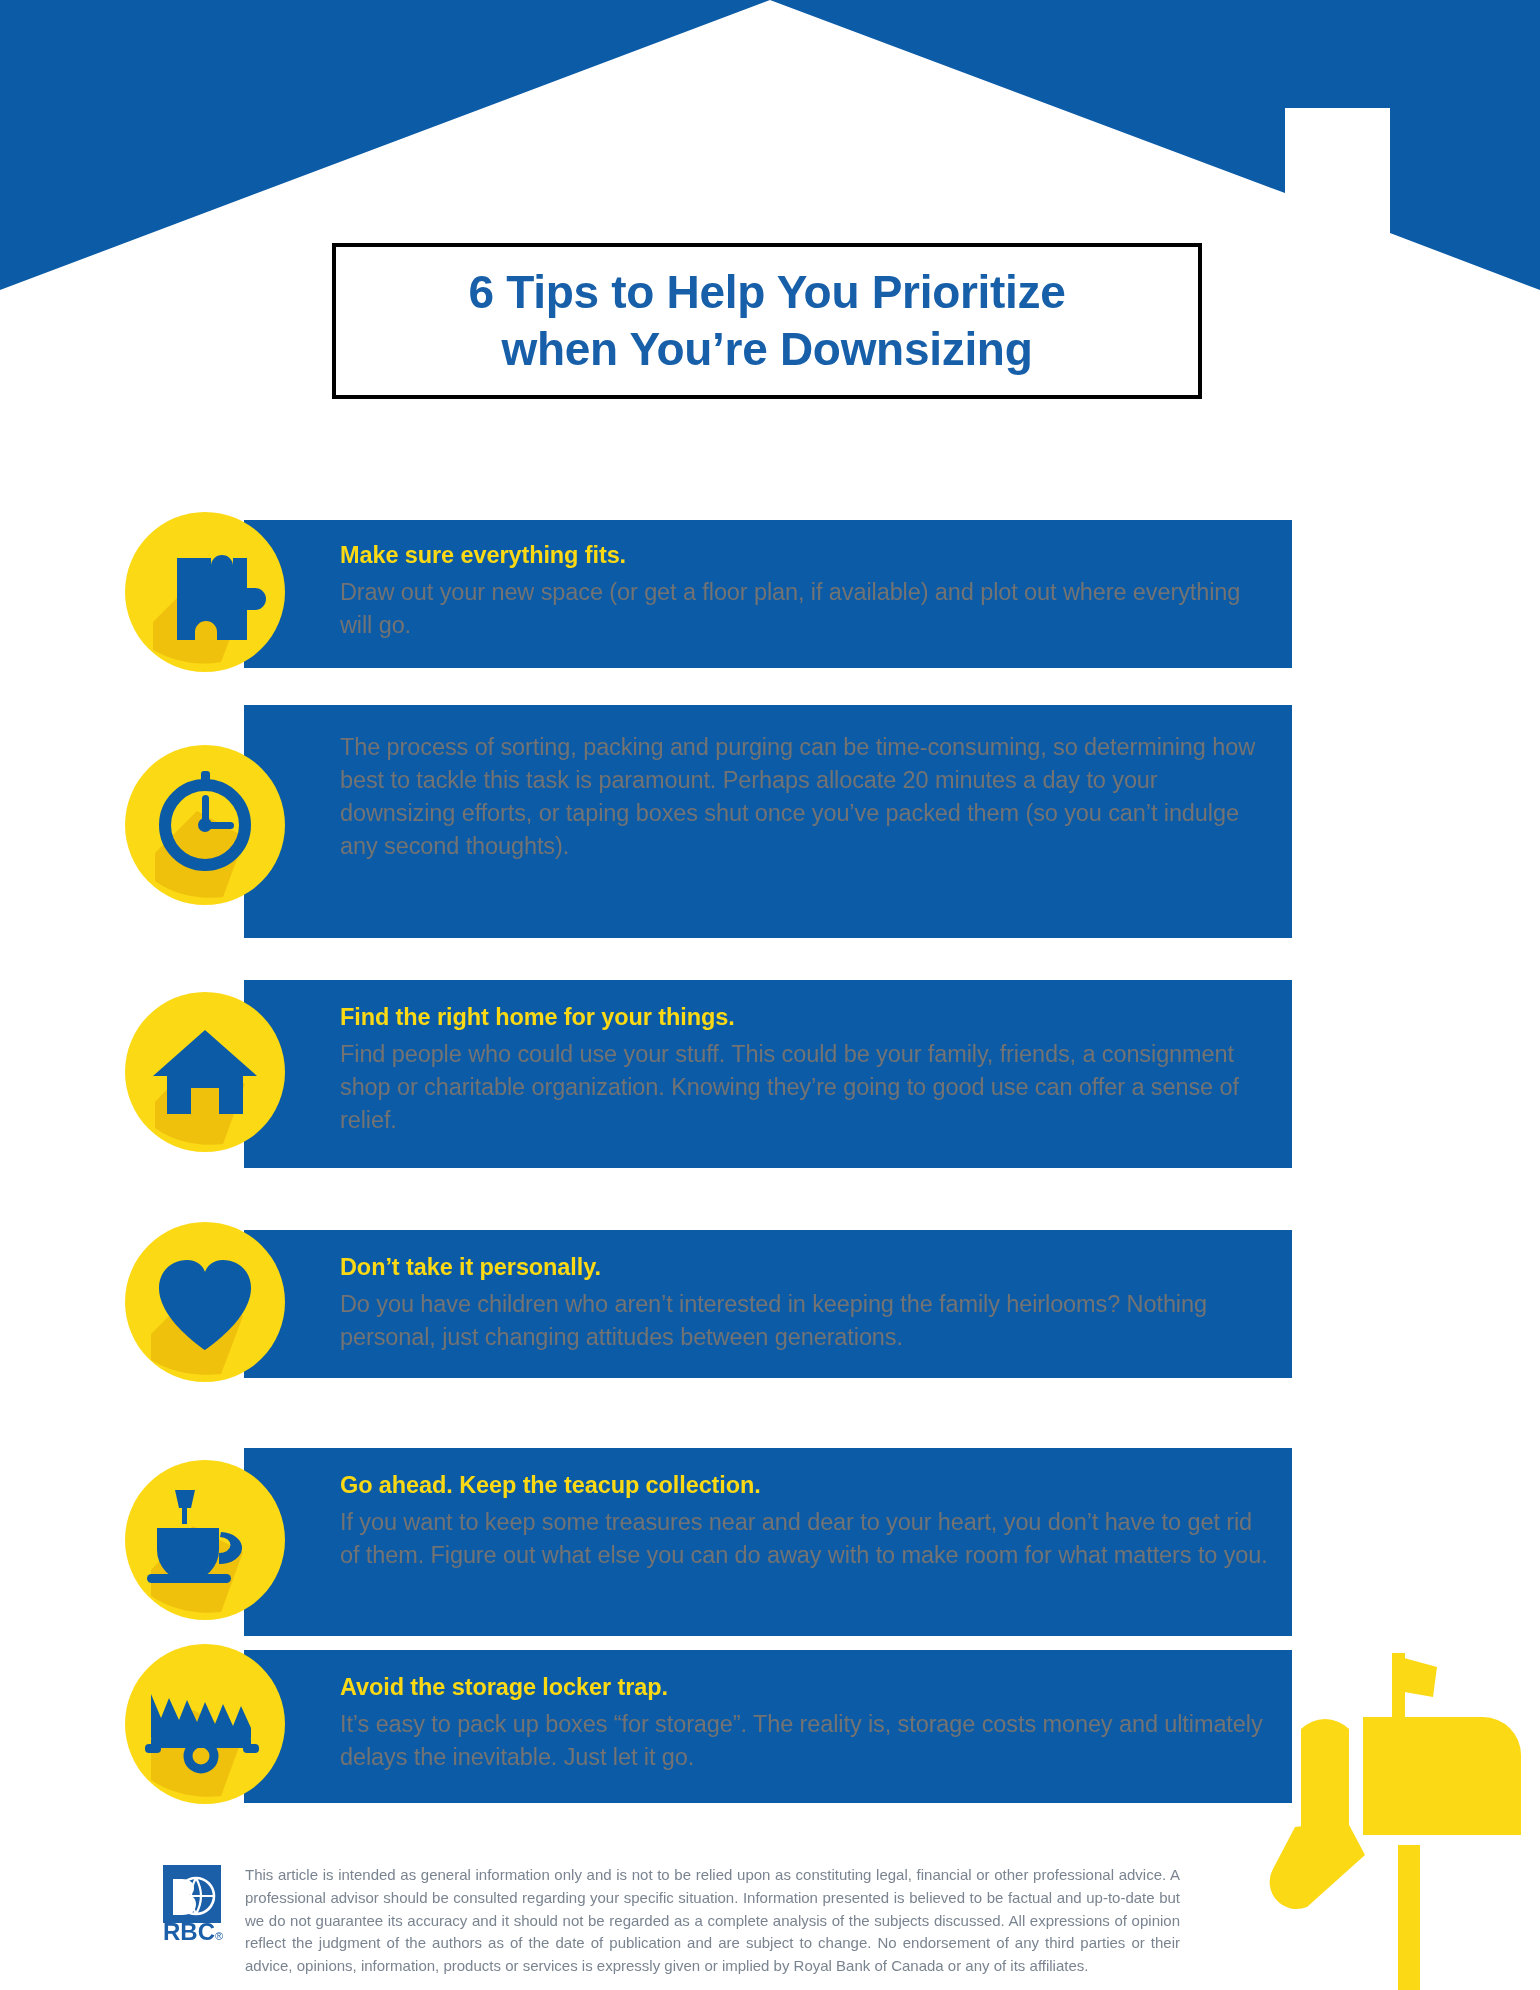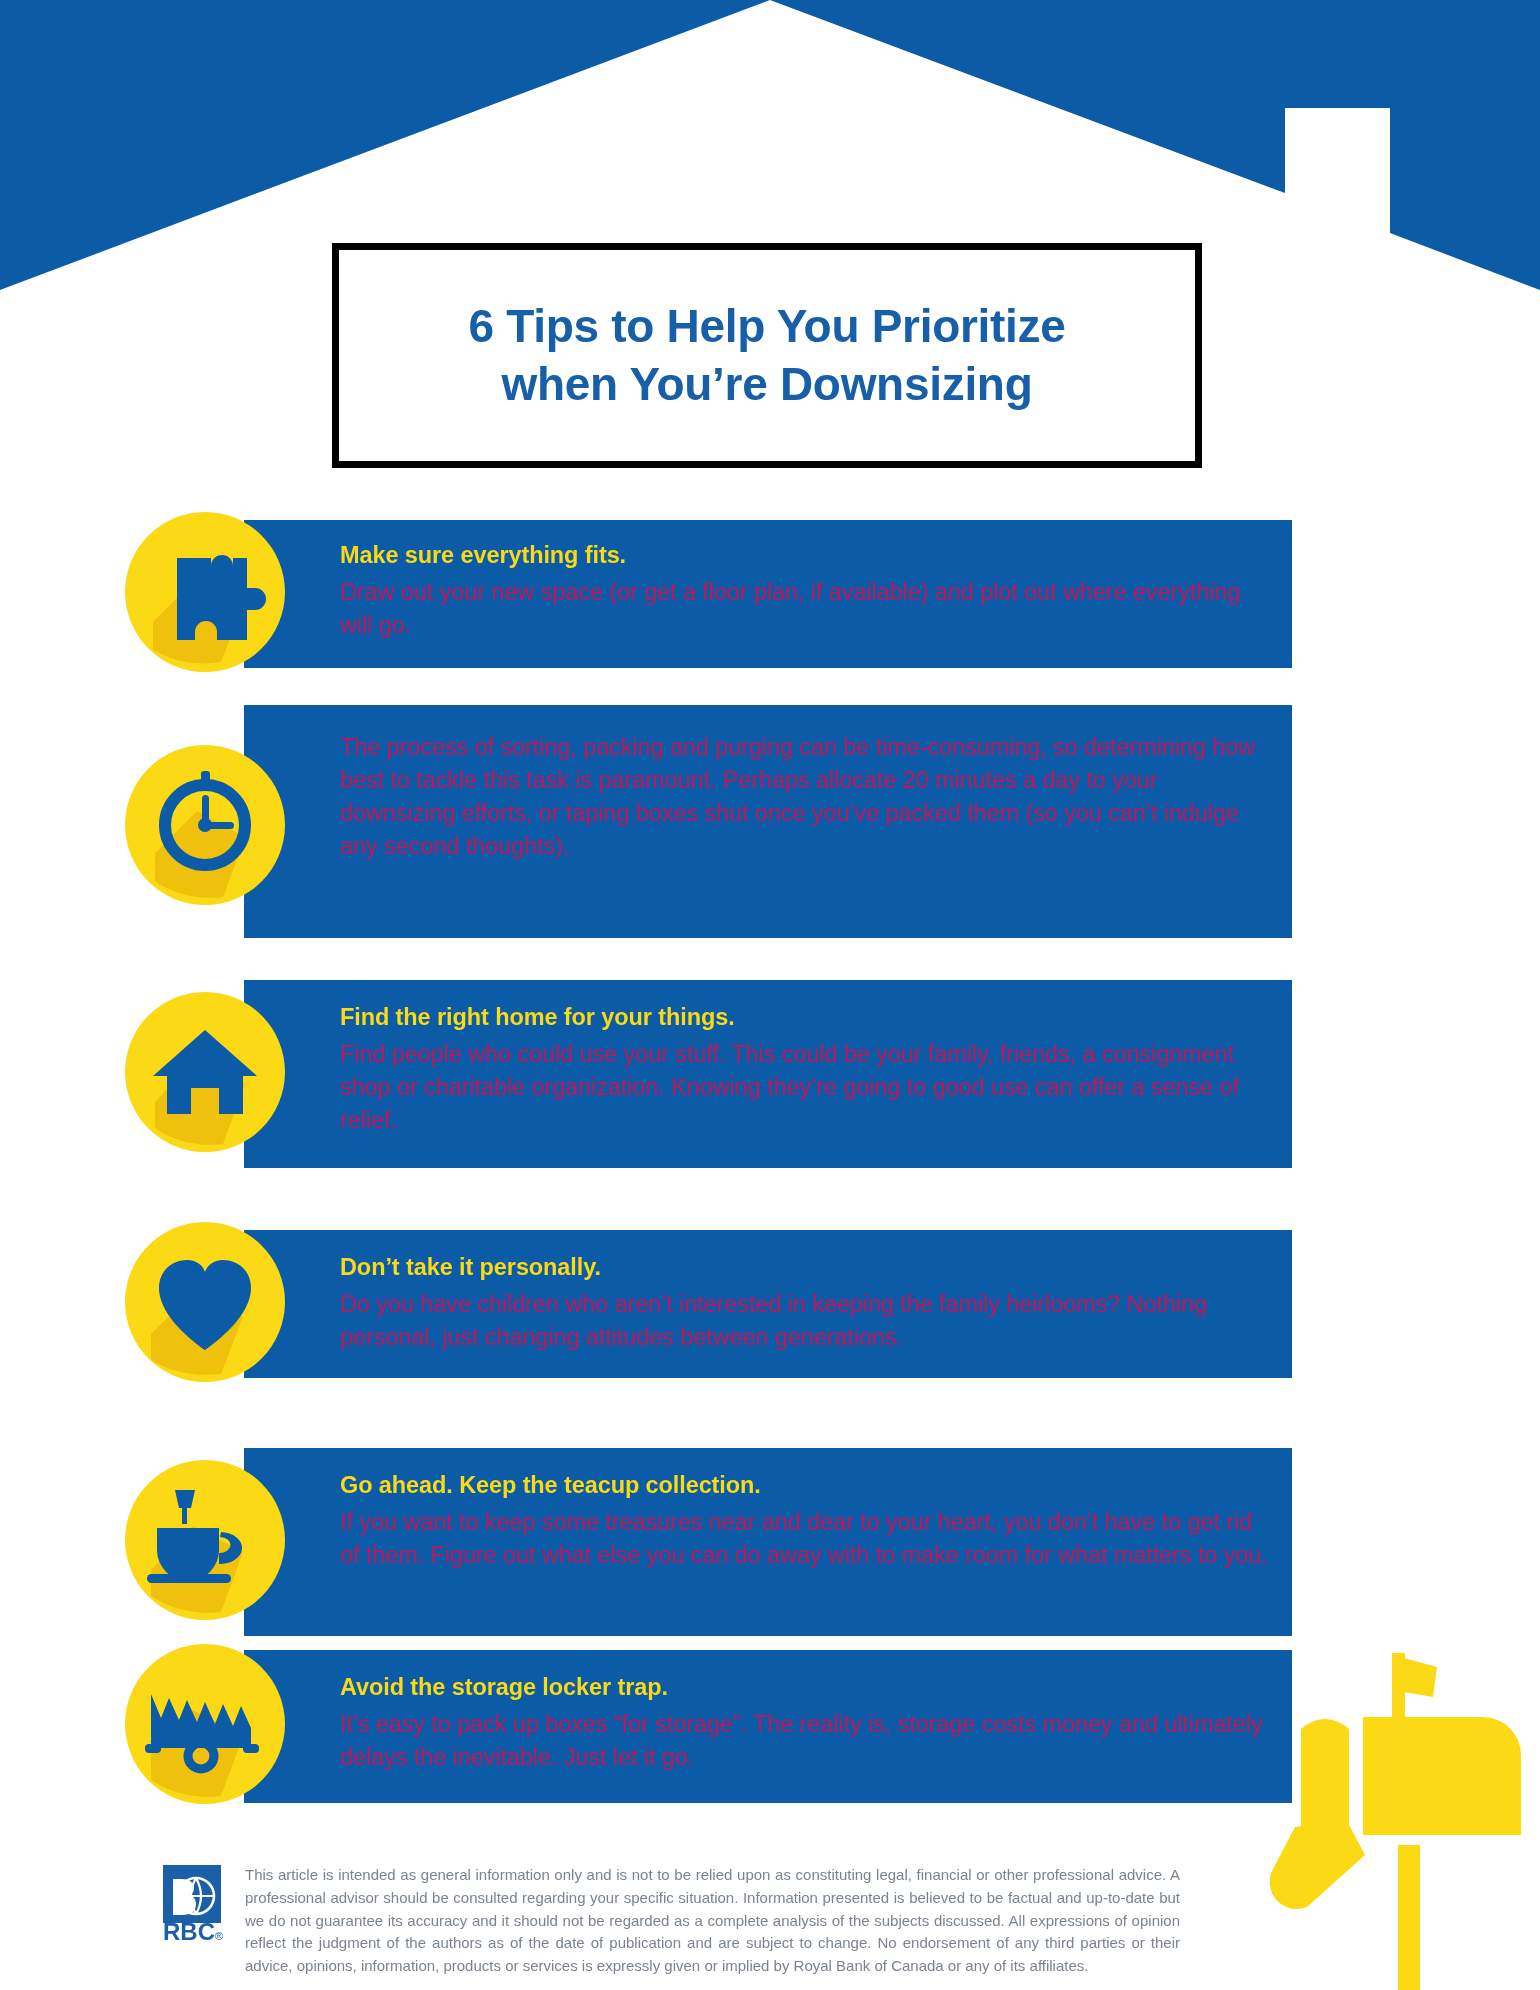--- a/index.html
+++ b/index.html
@@ -17,22 +17,22 @@
     background:#0B5BA6;
     z-index:1;
   }
   #roof-white {
     position:absolute; left:0; top:0; width:1540px; height:420px;
     z-index:2; pointer-events:none;
   }
 
   
   #title-box {
-    position:absolute; left:332px; top:243px; width:870px; height:225px;
-    border:7px solid #000000;
+    position:absolute; left:332px; top:243px; width:870px; height:156px;
+    border:4px solid #000000;
     background:#ffffff;
     z-index:5;
     display:flex; align-items:center; justify-content:center;
   }
   #title-text {
     color:#175FA8;
     font-size:46px;
     font-weight:bold;
     line-height:1.25;
     text-align:center;
@@ -74,21 +74,21 @@
     z-index:9;
   }
   .tip-title {
     color:#FBD914;
     font-weight:bold;
     font-size:23.5px;
     letter-spacing:-0.1px;
     margin-bottom:7px;
   }
   .tip-body {
-    color:#be185d;
+    color:#737373;
     font-size:23.5px;
     line-height:1.40;
     letter-spacing:-0.1px;
   }
 
   
   #mailbox {
     position:absolute;
     left:1255px; top:1645px;
     width:290px; height:345px;

